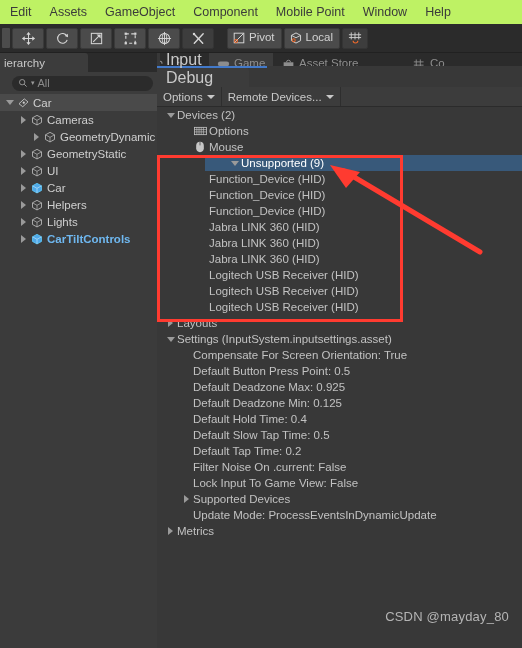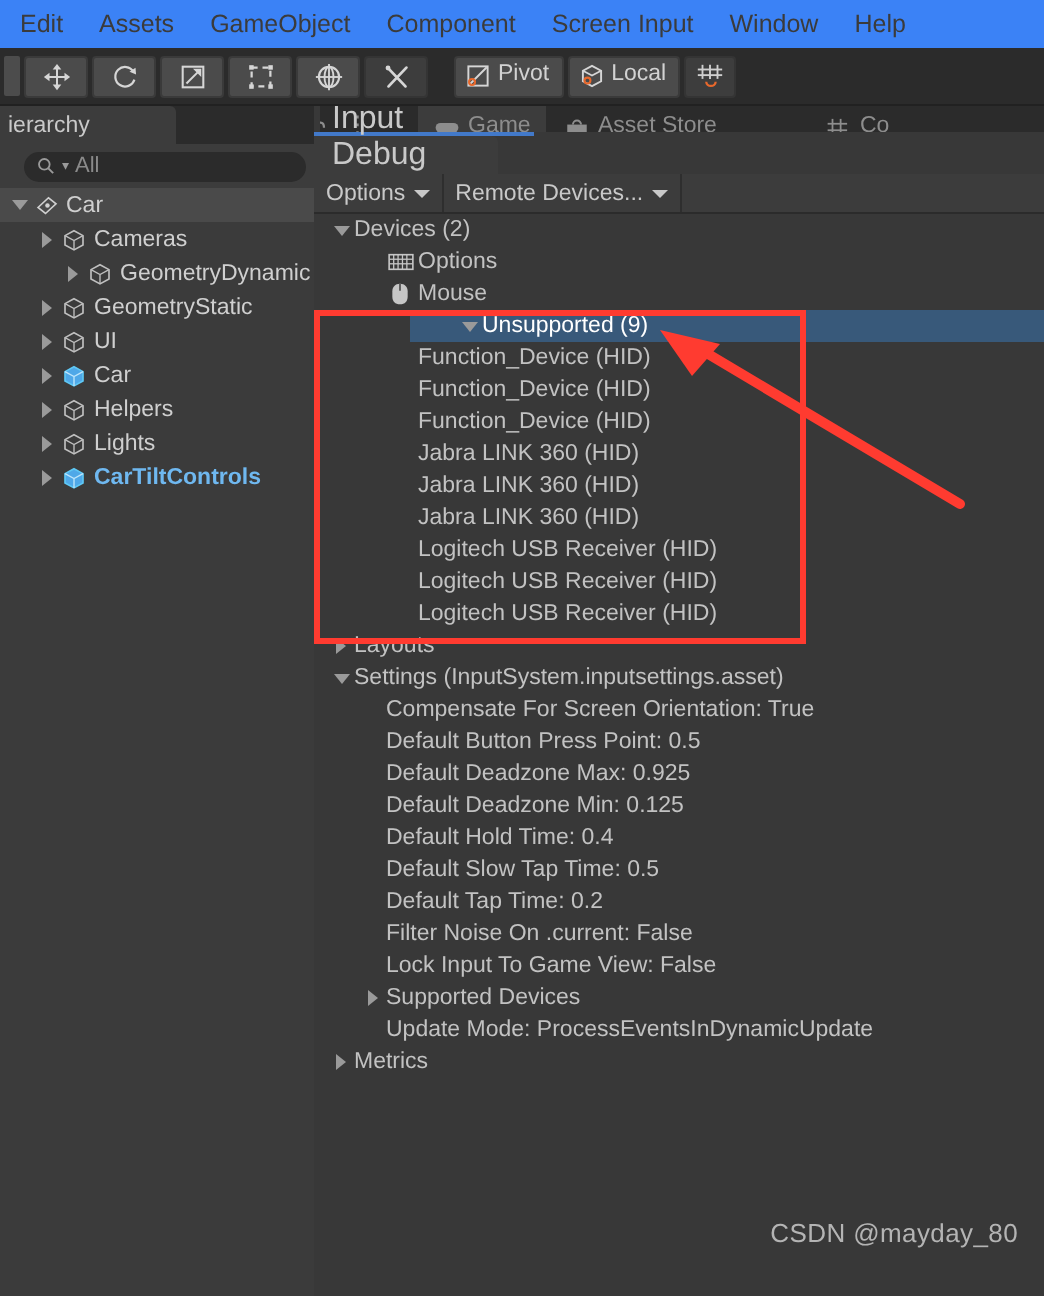--- a/index.html
+++ b/index.html
@@ -8,21 +8,21 @@
     background:#383838;
     font-family:"Liberation Sans","DejaVu Sans",sans-serif;
     font-size:12px;color:#c4c4c4;
     -webkit-font-smoothing:antialiased;
   }
   .app{position:relative;width:522px;height:648px;overflow:hidden;background:#383838;}
 
   
   .menubar{
     position:absolute;left:0;top:0;width:522px;height:24px;
-    background:#3b82f6;display:flex;align-items:center;
+    background:#bef264;display:flex;align-items:center;
     box-sizing:border-box;padding-left:10px;
   }
   .menubar .mi{
     color:#3b3b3b;font-size:12.5px;margin-right:18px;white-space:nowrap;cursor:default;
   }
 
   
   .toolbar{
     position:absolute;left:0;top:24px;width:522px;height:29px;
     background:#2b2b2b;display:flex;align-items:center;
@@ -156,21 +156,21 @@
 </head>
 <body>
 
 <div class="app">
 
   <div class="menubar">
     <div class="mi">Edit</div>
     <div class="mi">Assets</div>
     <div class="mi">GameObject</div>
     <div class="mi">Component</div>
-    <div class="mi">Screen Input</div>
+    <div class="mi">Mobile Point</div>
     <div class="mi">Window</div>
     <div class="mi">Help</div>
   </div>
 
   <div class="toolbar">
     <div class="tb-lead"></div>
 
     <div class="tb-btn">
       <svg width="15" height="15" viewBox="0 0 16 16">
         <g stroke="#d6d6d6" stroke-width="1.1" fill="none">

